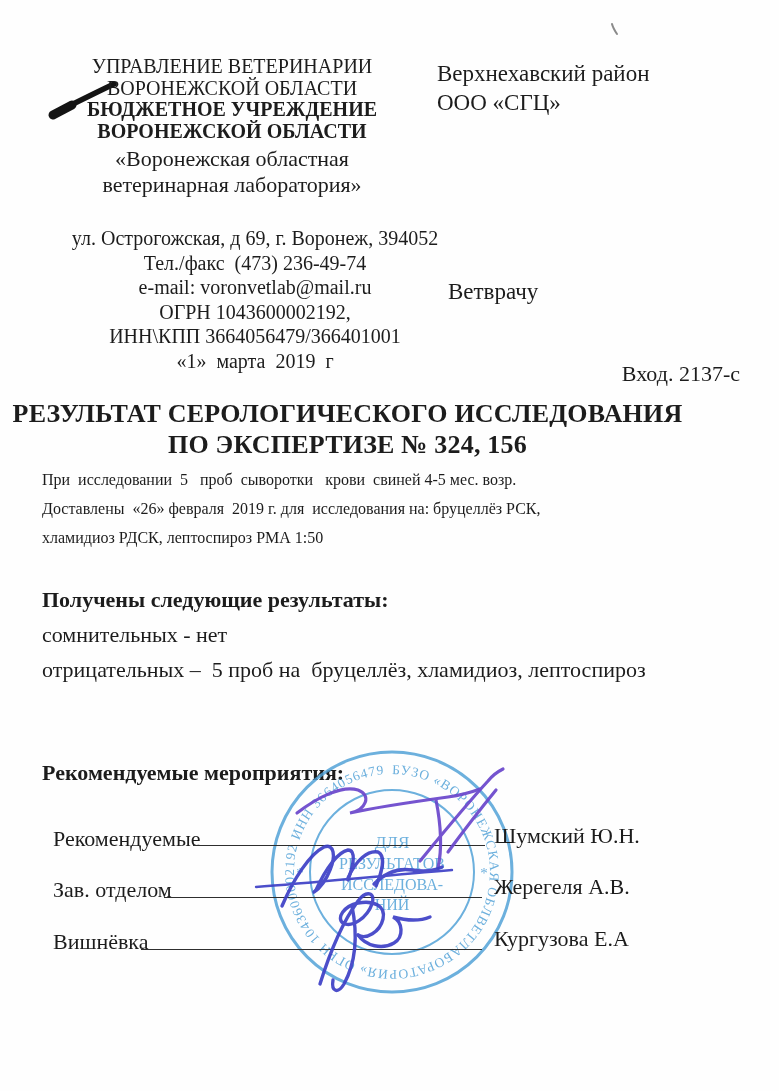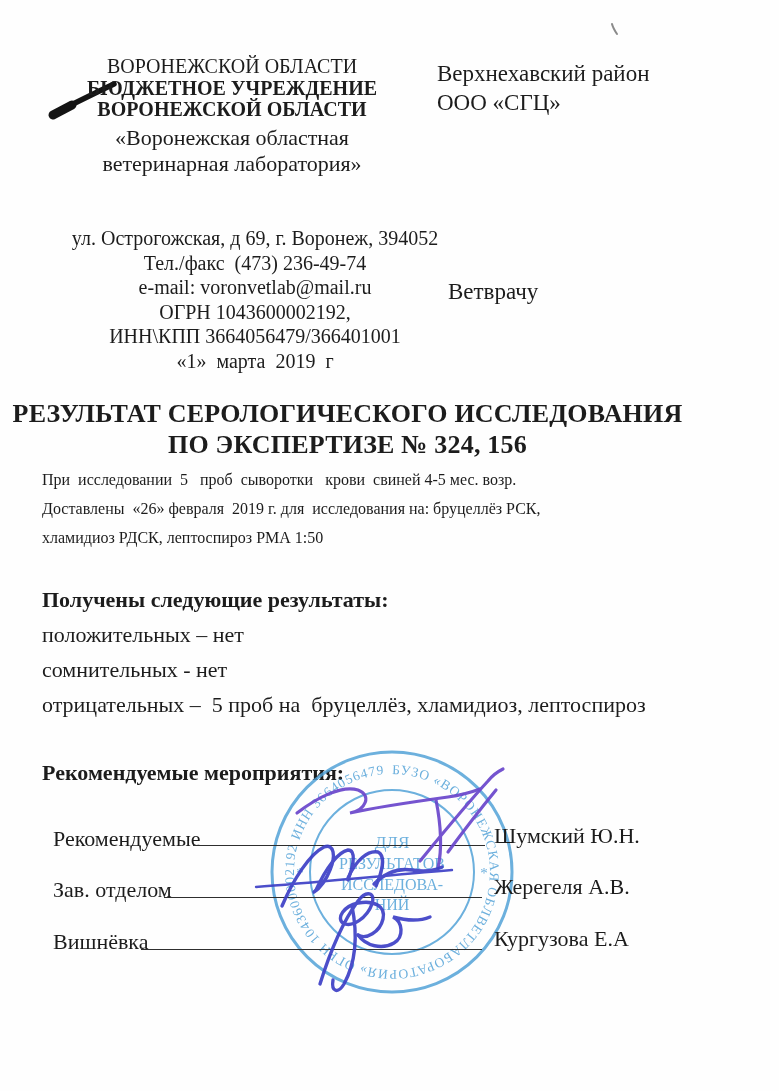--- a/index.html
+++ b/index.html
@@ -50,20 +50,21 @@
 
 <div class="page">
 
   <svg class="abs ink-svg" style="left:0;top:0" width="779" height="140">
     <path d="M 53,115 L 72,105" stroke="#141414" stroke-width="9" stroke-linecap="round" fill="none"></path>
     <path d="M 55,113 C 75,103 95,93 114,84" stroke="#141414" stroke-width="5.5" stroke-linecap="round" fill="none"></path>
     <path d="M 612,24 C 613,28 615,31 617,34" stroke="#8a8a8a" stroke-width="2" stroke-linecap="round" fill="none"></path>
   </svg>
 
   <div class="abs org-left center">
+    <div class="t l-small">УПРАВЛЕНИЕ ВЕТЕРИНАРИИ</div>
     <div class="t l-small">ВОРОНЕЖСКОЙ ОБЛАСТИ</div>
     <div class="t l-small b">БЮДЖЕТНОЕ УЧРЕЖДЕНИЕ</div>
     <div class="t l-small b">ВОРОНЕЖСКОЙ ОБЛАСТИ</div>
     <div class="gap"></div>
     <div class="t l-quote">«Воронежская областная</div>
     <div class="t l-quote">ветеринарная лаборатория»</div>
   </div>
 
   <div class="abs org-right">
     <div class="t">Верхнехавский район</div>
@@ -74,35 +75,35 @@
     <div class="t">ул. Острогожская, д 69, г. Воронеж, 394052</div>
     <div class="t">Тел./факс  (473) 236-49-74</div>
     <div class="t">e-mail: voronvetlab@mail.ru</div>
     <div class="t">ОГРН 1043600002192,</div>
     <div class="t">ИНН\КПП 3664056479/366401001</div>
     <div class="t">«1»  марта  2019  г</div>
   </div>
 
   <div class="abs addressee t">Ветврачу</div>
 
+  <div class="abs incoming right t">Вход. 2137-с</div>
 
   <div class="abs title center b">
     <div class="t">РЕЗУЛЬТАТ СЕРОЛОГИЧЕСКОГО ИССЛЕДОВАНИЯ</div>
     <div class="t">ПО ЭКСПЕРТИЗЕ № 324, 156</div>
   </div>
 
   <div class="abs body-par">
     <div class="t">При  исследовании  5   проб  сыворотки   крови  свиней 4-5 мес. возр.</div>
     <div class="t">Доставлены  «26» февраля  2019 г. для  исследования на: бруцеллёз РСК,</div>
     <div class="t">хламидиоз РДСК, лептоспироз РМА 1:50</div>
   </div>
 
   <div class="abs results">
     <div class="t b hd">Получены следующие результаты:</div>
-    <div class="t rl">положительных – нет</div>
     <div class="t rl">сомнительных - нет</div>
     <div class="t rl">отрицательных –  5 проб на  бруцеллёз, хламидиоз, лептоспироз</div>
   </div>
 
   <div class="abs recs t b">Рекомендуемые мероприятия:</div>
 
   <svg class="abs stamp-svg" style="left:262px;top:740px" width="262" height="266" viewBox="262 740 262 266" opacity="0.82">
     <g stroke="#4d9fd6" fill="none">
       <circle cx="392" cy="872" r="120" stroke-width="3"></circle>
       <circle cx="392" cy="872" r="82" stroke-width="2"></circle>

